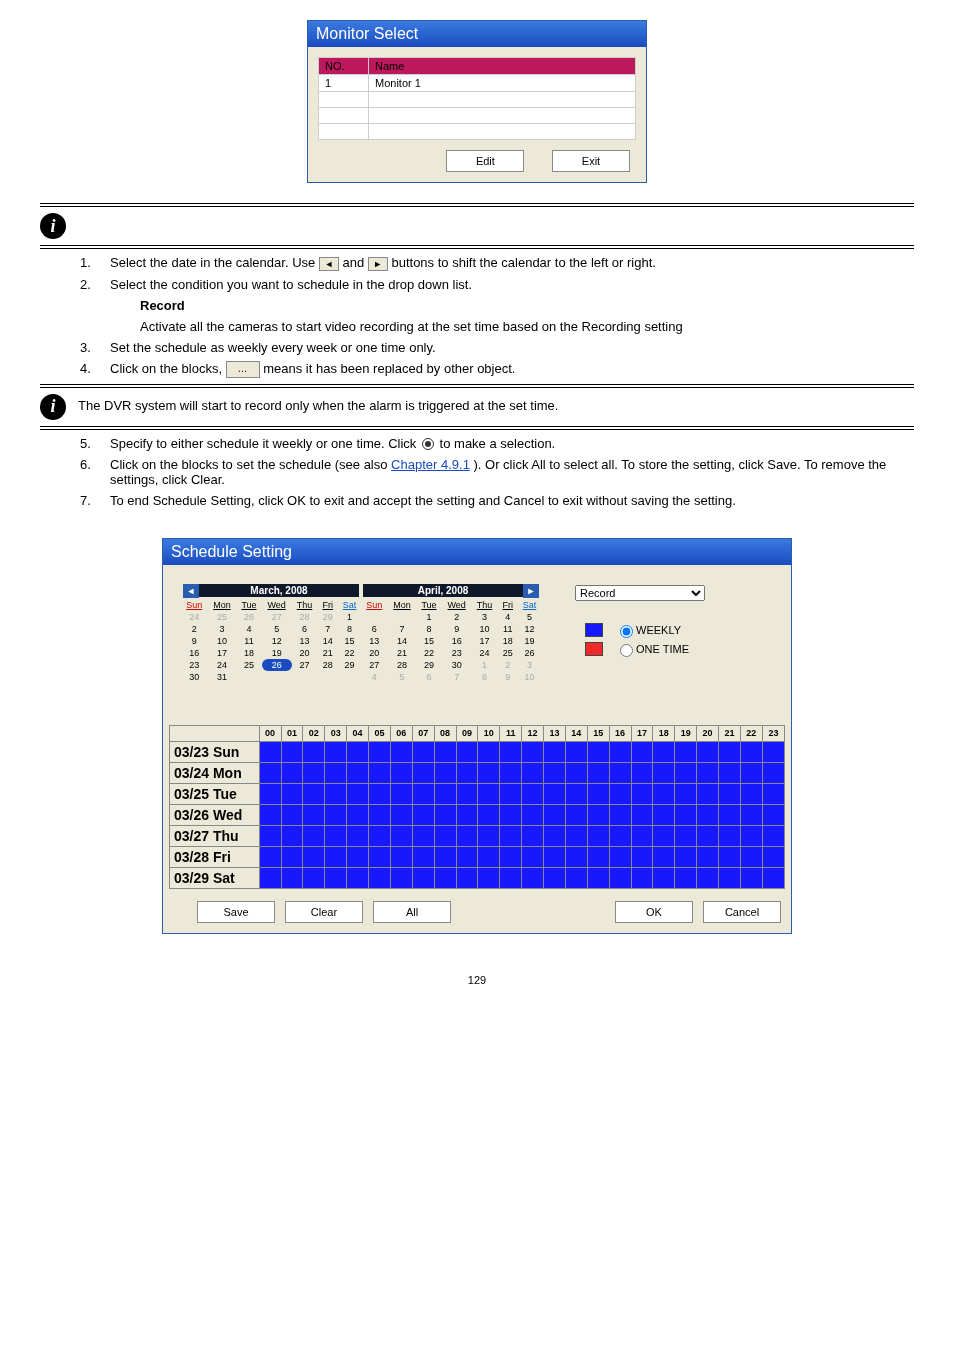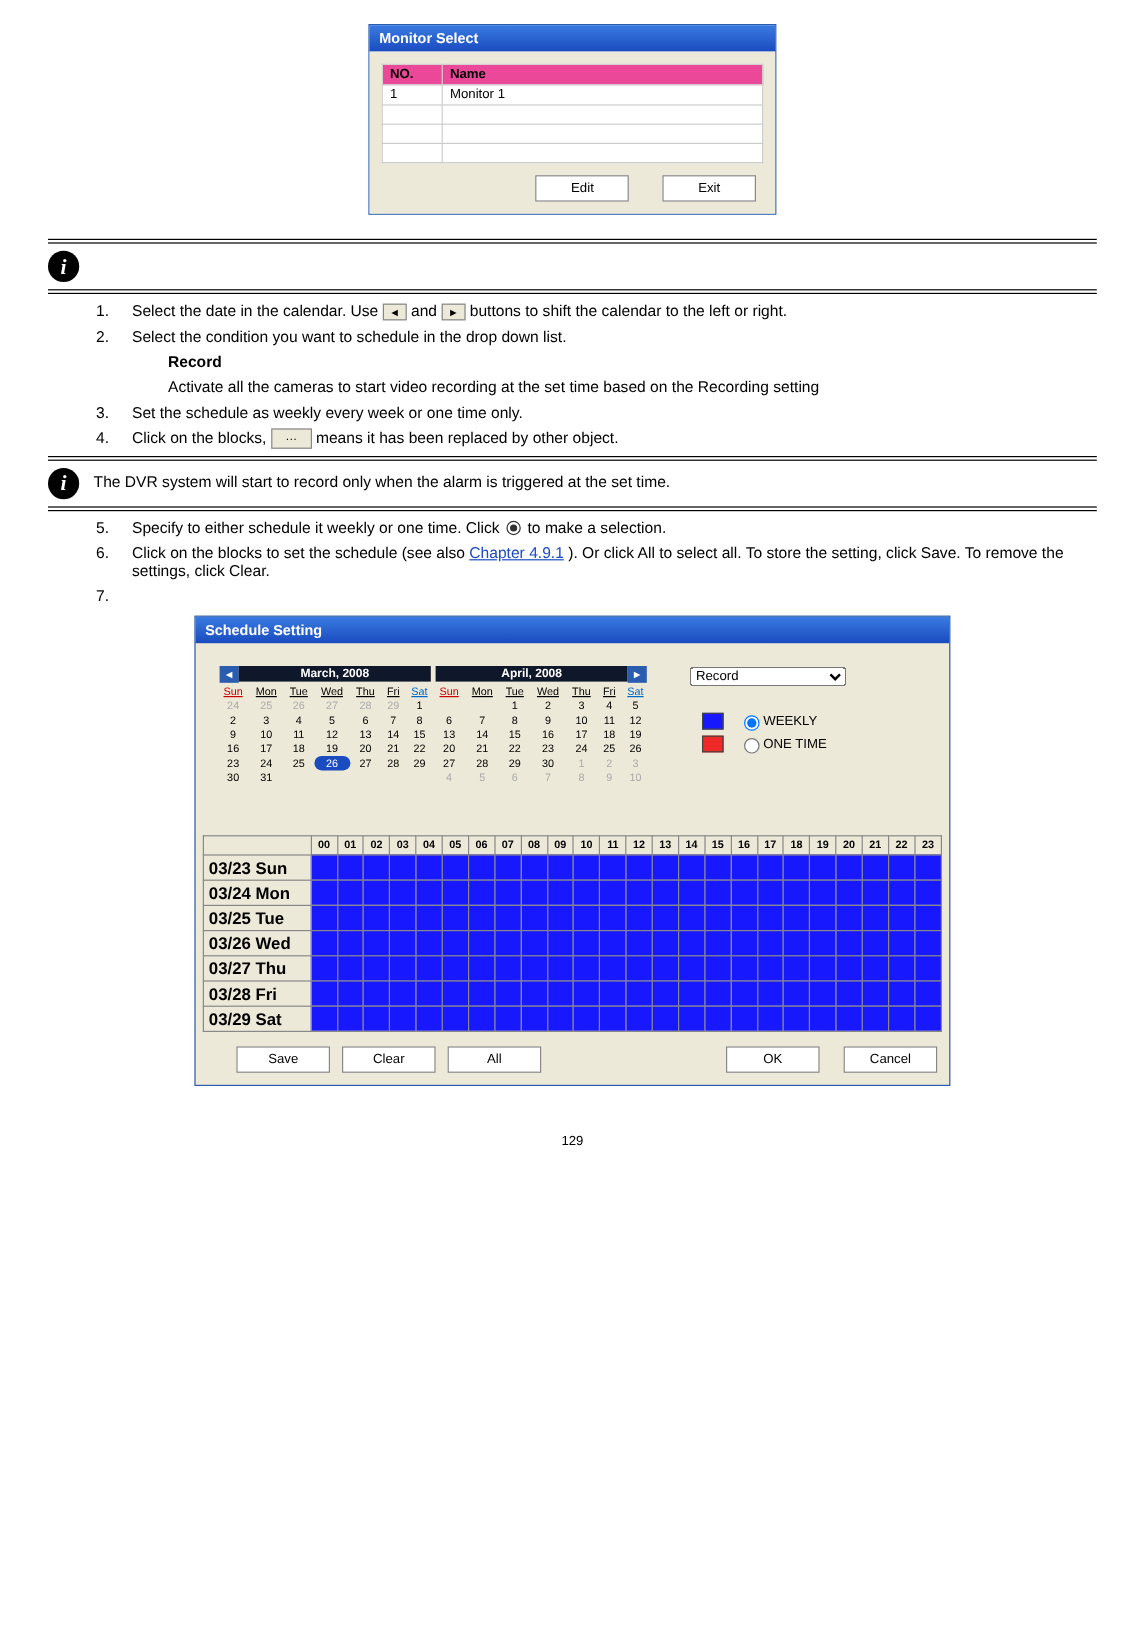--- a/index.html
+++ b/index.html
@@ -17,38 +17,38 @@
 
   
   .monitor-dialog {
     width: 340px;
     margin: 0 auto 20px auto;
     border: 1px solid #2a5db0;
   }
   .dlg-title {
     background: linear-gradient(#3a7be0, #1a4bc0);
     color: #fff;
-    font-weight: bold;
+    font-weight: normal;
     padding: 4px 8px;
-    font-size: 12px;
+    font-size: 16px;
   }
   .dlg-body { background: #ece9d8; padding: 10px; }
   .ms-table {
     width: 100%;
     background: #fff;
     border-collapse: collapse;
     font-size: 11px;
   }
   .ms-table th, .ms-table td {
     border: 1px solid #ccc;
     padding: 2px 6px;
     text-align: left;
     height: 16px;
   }
-  .ms-table th { background: #ec4899; font-weight: bold; }
+  .ms-table th { background: #be185d; font-weight: normal; }
   .ms-btns { padding: 10px 6px 0 0; text-align: right; }
   .win-btn {
     width: 78px;
     height: 22px;
     font-size: 11px;
     background: #ffffff;
     border: 1px solid #888;
     margin-left: 24px;
     cursor: pointer;
   }
@@ -137,21 +137,21 @@
   .red-sq { background:#EF2929; }
 
   .sched-grid-wrap { margin-top: 30px; }
   .sched-grid { border-collapse: collapse; width: 100%; font-size: 9px; }
   .sched-grid th, .sched-grid td { border: 1px solid #888; padding: 0; }
   .sched-grid .rowlabel { width: 86px; font-weight: bold; text-align:left; padding:2px 4px; background:#ece9d8; font-size:14px; }
   .sched-grid thead th { background:#ece9d8; font-weight:bold; height:16px; width:21px; font-size:9px; }
   .sched-grid tbody td.cell { background:#1818FF; height:17px; }
 
   .sched-btns { margin-top: 12px; display:flex; gap:10px; padding:0 4px; }
-  .sched-btns-right { margin-left:auto; display:flex; gap:20px; }
+  .sched-btns-right { margin-left:auto; display:flex; gap:10px; }
   .page-num { text-align:center; margin-top:40px; font-size:11px; }
 </style>
 </head>
 <body>
 
 <div class="page">
 
 
   <div class="monitor-dialog">
     <div class="dlg-title">Monitor Select</div>
@@ -252,20 +252,21 @@
 
   <div class="step">
     <span class="step-num">6.</span>
     <span>Click on the blocks to set the schedule (see also </span>
     <span class="link">Chapter 4.9.1</span>
     <span>). Or click All to select all. To store the setting, click Save. To remove the settings, click Clear.</span>
   </div>
 
   <div class="step">
     <span class="step-num">7.</span>
+    <span>To end Schedule Setting, click OK to exit and accept the setting and Cancel to exit without saving the setting.</span>
   </div>
 
   <div class="sched-dialog">
     <div class="dlg-title">Schedule Setting</div>
     <div class="sched-body">
       <div class="sched-top">
         <div class="calendars">
 
           <div class="cal">
             <div class="cal-head">

